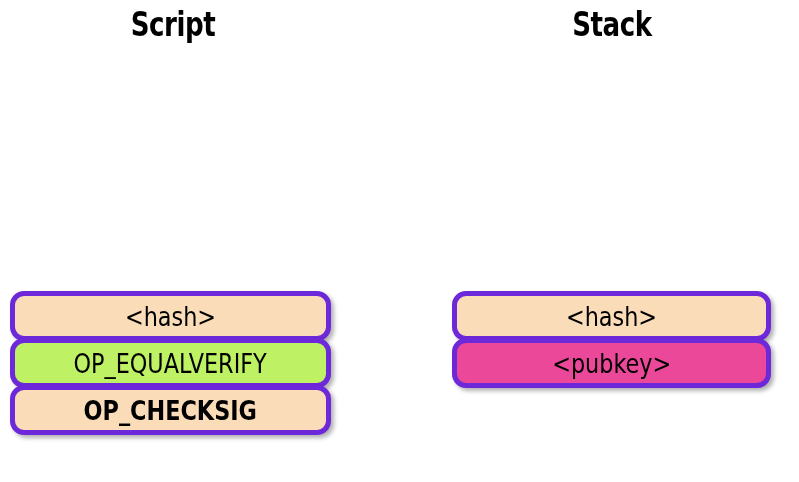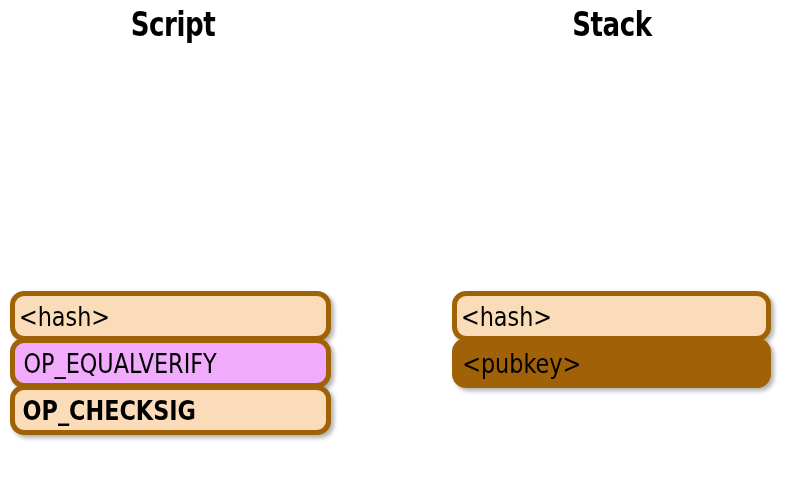--- a/index.html
+++ b/index.html
@@ -44,24 +44,25 @@
     display: flex;
     flex-direction: column;
   }
   .stack-group.script { left: 10px;  top: 291px; width: 321px; }
   .stack-group.stack  { left: 452px; top: 291px; width: 319px; }
 
   .op-box {
     position: relative;
     height: 50px;
     box-sizing: border-box;
-    border: 5px solid #a16207;
+    border: 5px solid #6d28d9;
     border-radius: 14px;
     display: flex;
     align-items: center;
+    justify-content: center;
     margin-bottom: -1px;
     box-shadow: 3px 3px 4px rgba(0,0,0,0.30);
     z-index: 1;
   }
   .op-box + .op-box { margin-top: -2px; }
 
   .op-label {
     font-size: 27px;
     color: #000000;
     line-height: 1;
@@ -76,30 +77,30 @@
 <div class="canvas">
 
   <div class="col-title script">Script</div>
 
   <div class="col-title stack">Stack</div>
 
   <div class="stack-group script">
     <div class="op-box" style="background-color: rgb(250, 220, 185);">
       <span class="op-label">&lt;hash&gt;</span>
     </div>
-    <div class="op-box" style="background-color: #f0abfc;">
+    <div class="op-box" style="background-color: #bef264;">
       <span class="op-label">OP_EQUALVERIFY</span>
     </div>
     <div class="op-box" style="background-color: rgb(250, 220, 185); font-weight: bold;">
       <span class="op-label">OP_CHECKSIG</span>
     </div>
   </div>
 
   <div class="stack-group stack">
     <div class="op-box" style="background-color: rgb(250, 220, 185);">
       <span class="op-label">&lt;hash&gt;</span>
     </div>
-    <div class="op-box" style="background-color: #a16207;">
+    <div class="op-box" style="background-color: #ec4899;">
       <span class="op-label">&lt;pubkey&gt;</span>
     </div>
   </div>
 
 </div>
 
 </body></html>

